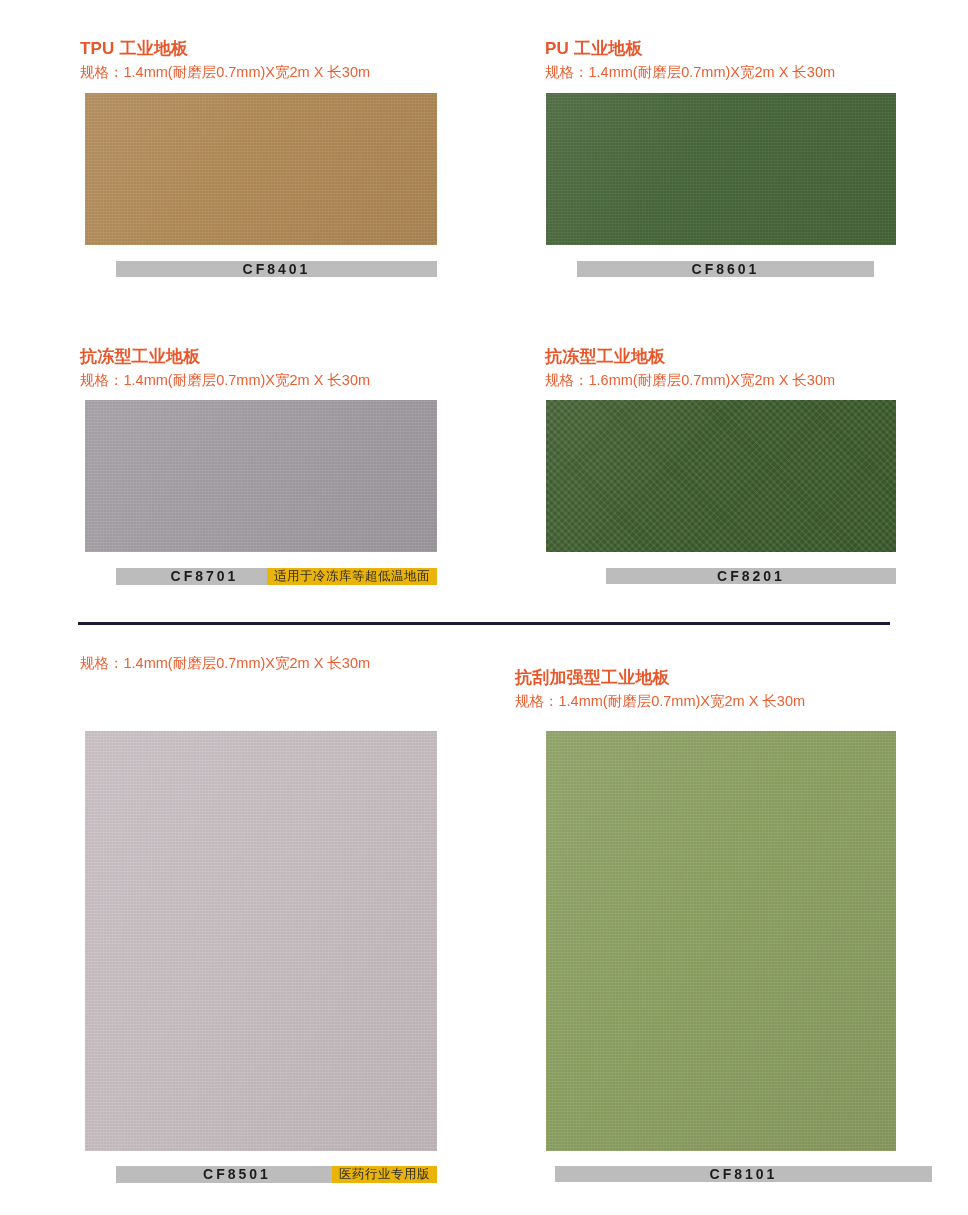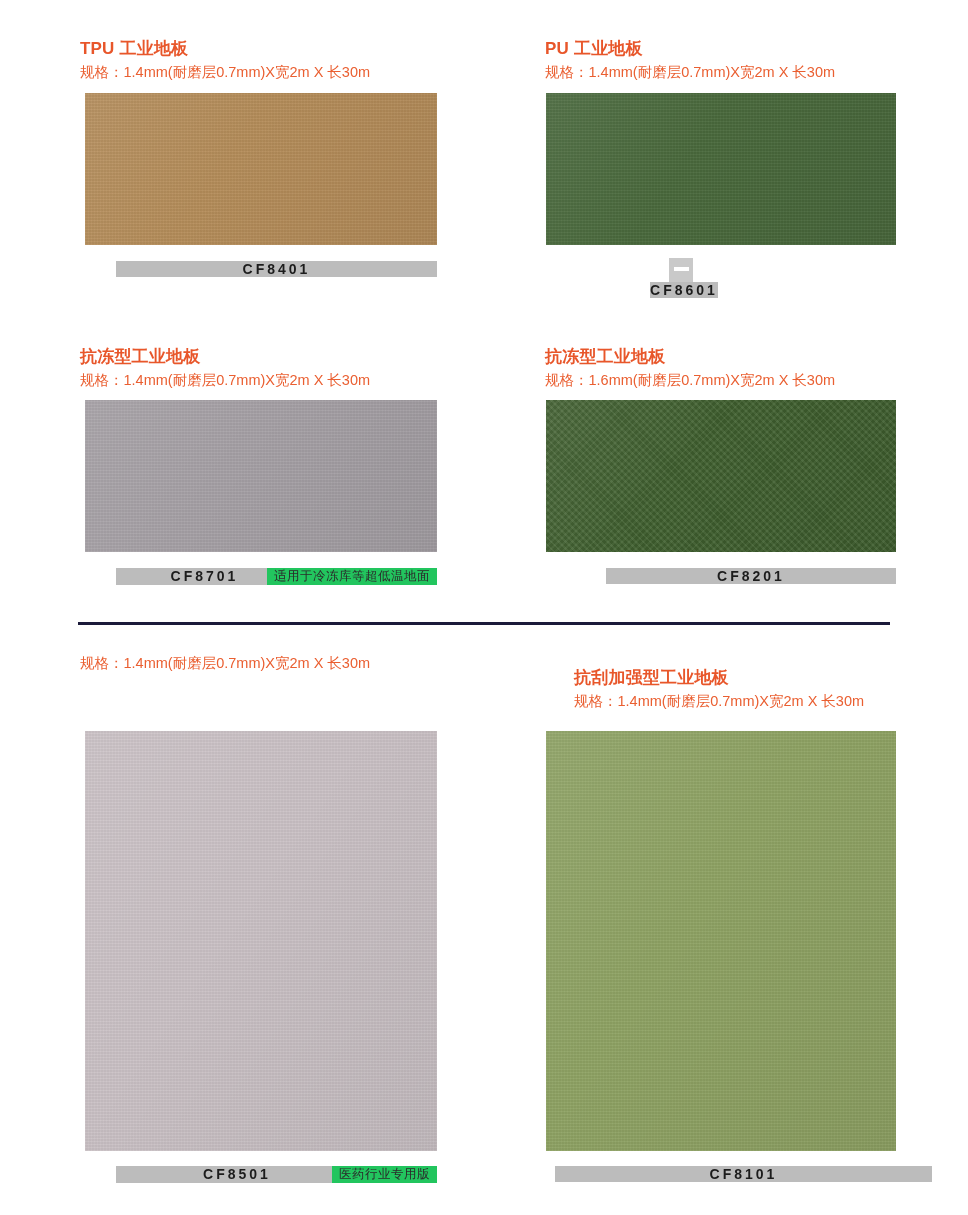--- a/index.html
+++ b/index.html
@@ -117,21 +117,21 @@
   .label-bar.has-note {
     justify-content: flex-start;
   }
   .label-bar.has-note .label-code {
     flex: 1 1 auto;
     text-align: center;
     padding-left: 26px;
   }
   .label-note {
     flex: 0 0 auto;
-    background: #22c55e;
+    background: #eab308;
     color: #2b2b2b;
     font-size: 12.5px;
     letter-spacing: 0.5px;
     height: 100%;
     display: flex;
     align-items: center;
     padding: 0 7px;
     box-sizing: border-box;
     white-space: nowrap;
   }
@@ -164,21 +164,21 @@
     </div>
   </div>
 
   <div class="block" style="left:545px; top:26px; width:360px;">
     <div class="prod-title">PU 工业地板</div>
     <div class="prod-spec">规格：1.4mm(耐磨层0.7mm)X宽2m X 长30m</div>
   </div>
   <div class="swatch tex-soft" style="left:546px; top:93px; width:350px; height:152px; position:absolute; background:#49693c;">
     <span class="swatch-shade"></span>
   </div>
-  <div class="label-row" style="position:absolute; left:520px; top:258px; width:328px;flex-direction:column;">
+  <div class="label-row" style="position:absolute; left:546px; top:258px; width:328px;">
     <div class="label-marker">
         <i></i>
       </div>
     <div class="label-bar">
       <span class="label-code">CF8601</span>
     </div>
   </div>
 
   <div class="block" style="left:80px; top:334px; width:360px;">
     <div class="prod-title">抗冻型工业地板</div>
@@ -224,21 +224,21 @@
   <div class="label-row" style="position:absolute; left:85px; top:1163px; width:352px;">
     <div class="label-marker">
         <i></i>
       </div>
     <div class="label-bar has-note">
       <span class="label-code">CF8501</span>
       <span class="label-note">医药行业专用版</span>
     </div>
   </div>
 
-  <div class="block" style="left:574px; top:655px; width:370px;">
+  <div class="block" style="left:515px; top:655px; width:370px;">
     <div class="prod-title">抗刮加强型工业地板</div>
     <div class="prod-spec">规格：1.4mm(耐磨层0.7mm)X宽2m X 长30m</div>
   </div>
   <div class="swatch tex-soft" style="left:546px; top:731px; width:350px; height:420px; position:absolute; background:#8fa364;">
     <span class="swatch-shade"></span>
   </div>
   <div class="label-row" style="position:absolute; left:524px; top:1163px; width:408px;">
     <div class="label-marker">
         <i></i>
       </div>

